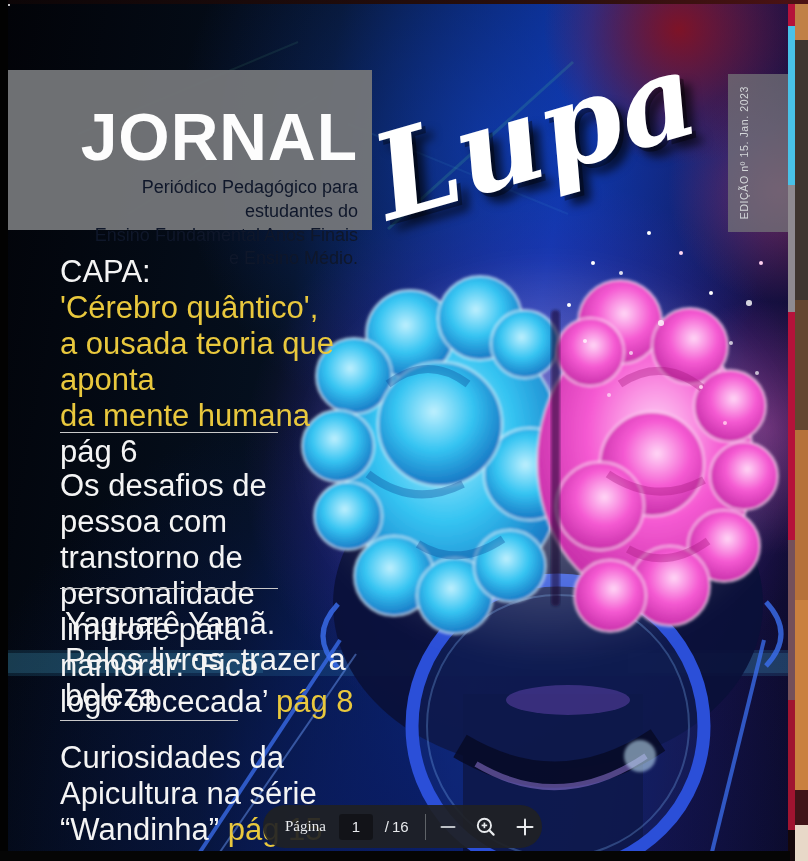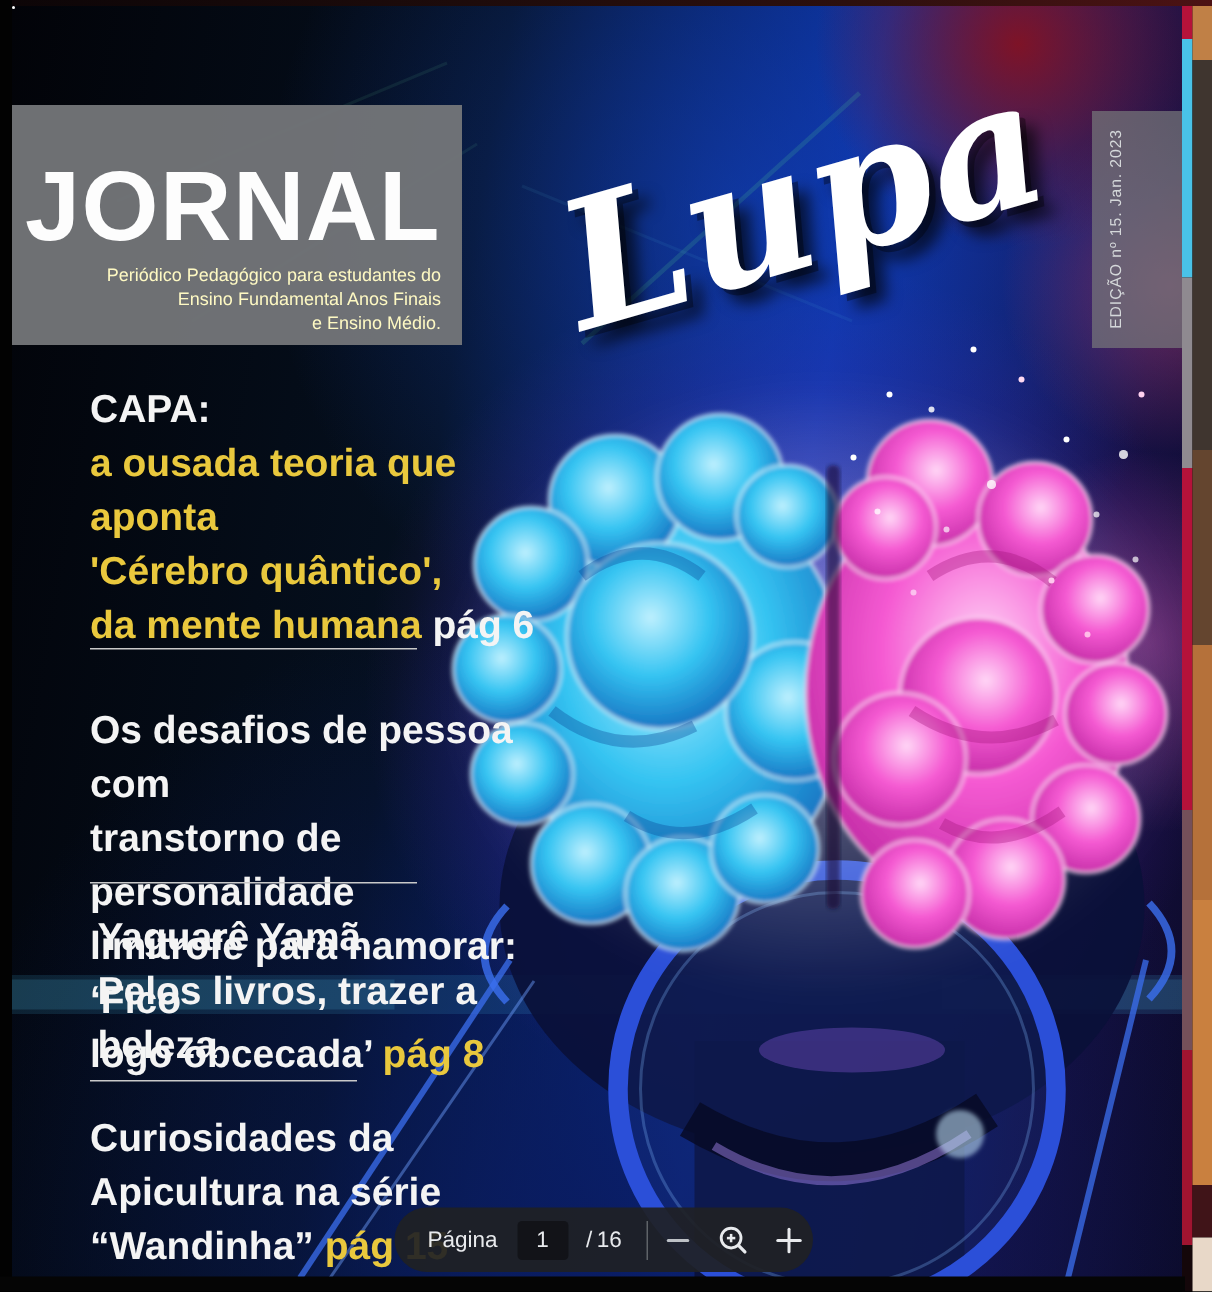--- a/index.html
+++ b/index.html
@@ -25,60 +25,60 @@
   .artwork{position:absolute;left:0;top:0;}
   .sparkles{position:absolute;left:0;top:0;width:2px;height:2px;border-radius:50%;background:#fff;
     box-shadow:560px 300px 0 1px #fff,612px 268px 0 1px #ffffffd8,652px 318px 0 2px #ffffffc8,
       702px 288px 0 1px #fff,672px 248px 0 1px #ffd9f2,722px 338px 0 1px #ffffffb8,
       692px 382px 0 1px #ffc8ee,740px 298px 0 2px #ffffffd0,584px 258px 0 1px #fff,
       622px 348px 0 1px #ffffffa8,752px 258px 0 1px #ffd0ef,640px 228px 0 1px #fff,
       600px 390px 0 1px #ffffff90,716px 418px 0 1px #ffbce8,748px 368px 0 1px #ffffffb0,
       576px 336px 0 1px #ffffffc0;}
 
   
-  .masthead{position:absolute;left:0;top:66px;width:300px;height:160px;
+  .masthead{position:absolute;left:0;top:66px;width:364px;height:160px;
     background:rgba(116,118,121,.95);color:#fdfdfd;text-align:right;
     padding:0 14px 0 0;box-sizing:border-box;}
   .masthead-title{font-size:66px;font-weight:bold;letter-spacing:1px;line-height:1;
     margin-top:34px;}
-  .masthead-sub{font-size:12px;line-height:1.32;color:#fef9c3;margin-top:6px;margin-left:48px;}
+  .masthead-sub{font-size:18px;line-height:1.32;color:#0f172a;margin-top:6px;margin-left:48px;}
 
   
   .lupa{position:absolute;left:348px;top:56px;width:380px;height:200px;
     transform:rotate(-16deg);transform-origin:40% 60%;
     font-family:"DejaVu Serif",serif;font-style:italic;font-weight:bold;
     font-size:118px;color:#fff;text-align:center;line-height:170px;
     text-shadow:8px 12px 10px rgba(0,0,0,.65),3px 5px 0 rgba(0,0,0,.35);}
 
   
   .edition{position:absolute;left:720px;top:70px;width:62px;height:158px;
     background:rgba(118,119,122,.72);display:flex;align-items:center;}
   .edition span{writing-mode:vertical-rl;transform:rotate(180deg);
     font-size:10.5px;letter-spacing:.6px;color:#d5d8da;margin-left:10px;white-space:nowrap;}
 
   
-  .story{position:absolute;left:52px;width:300px;font-weight:bold;font-size:26px;
+  .story{position:absolute;left:52px;width:300px;font-weight:normal;font-size:31px;
     line-height:36px;color:#f4f4f4;}
   .yellow{color:#e9c83d;}
   .white{color:#f4f4f4;}
   .divider{position:absolute;left:52px;height:0;border-top:1.6px solid #c9c9c9;}
   .s1{top:250px;} .d1{top:428px;width:218px;}
   .s2{top:464px;} .d2{top:584px;width:218px;}
   .s3{top:602px;padding-left:5px;} .d3{top:716px;width:178px;}
   .s4{top:736px;}
 
   
   .edges{position:absolute;right:0;top:0;width:20px;height:861px;}
   .edges div{position:absolute;}
 
   
   .toolbar{position:absolute;left:263px;top:805px;width:279px;height:43px;
     background:rgba(32,33,36,.92);border-radius:22px;display:flex;align-items:center;
     color:#e8eaed;font-size:15px;}
-  .tb-label{margin-left:22px;}
+  .tb-label{margin-left:22px;font-family:Liberation Serif, serif;}
   .tb-input{width:34px;height:26px;margin-left:13px;background:rgba(0,0,0,.38);
     border:none;border-radius:3px;color:#e8eaed;font-size:15px;text-align:center;
     font-family:"Liberation Sans",sans-serif;padding:0;}
   .tb-sep{margin-left:12px;color:#e8eaed;}
   .tb-total{margin-left:3px;}
   .tb-vdiv{width:1px;height:26px;background:#5f6368;margin-left:16px;}
   .tb-btn{width:34px;height:34px;margin-left:5px;display:flex;align-items:center;
     justify-content:center;border-radius:50%;cursor:pointer;background:transparent;border:none;padding:0;}
   .tb-btn svg{display:block;}
 </style>
@@ -195,22 +195,22 @@
   </div>
 
   <div class="lupa">Lupa</div>
 
   <div class="edition">
     <span>EDIÇÃO nº 15. Jan. 2023</span>
   </div>
 
   <div class="story s1">
     <div class="white">CAPA:</div>
+    <div class="yellow">'Cérebro quântico',</div>
     <div class="yellow">a ousada teoria que aponta</div>
-    <div class="yellow">'Cérebro quântico',</div>
     <div><span class="yellow">da mente humana</span>
       <span class="white">pág 6</span></div>
   </div>
   <div class="divider d1"></div>
 
   <div class="story s2">
     <div class="white">Os desafios de pessoa com</div>
     <div class="white">transtorno de personalidade</div>
     <div class="white">limítrofe para namorar: ‘Fico</div>
     <div><span class="white">logo obcecada’</span>

